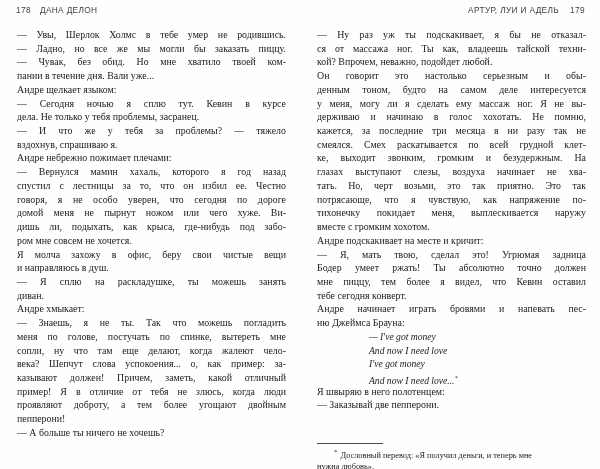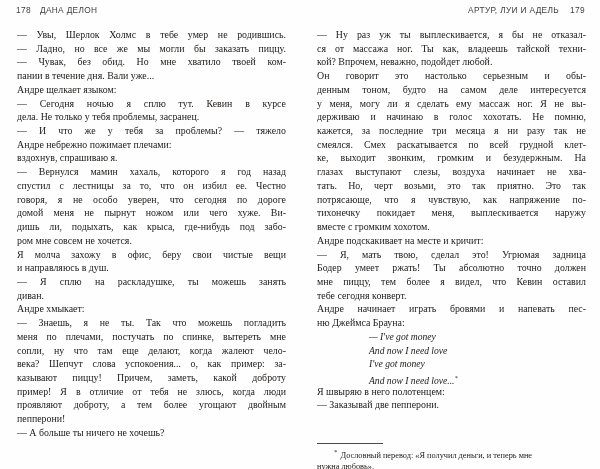--- a/index.html
+++ b/index.html
@@ -126,46 +126,46 @@
 
   <div class="col col-left">
     <span class="ln j">— Увы, Шерлок Холмс в тебе умер не родившись.</span>
     <span class="ln j">— Ладно, но все же мы могли бы заказать пиццу.</span>
     <span class="ln j">— Чувак, без обид. Но мне хватило твоей ком-</span>
     <span class="ln j last">пании в течение дня. Вали уже...</span>
     <span class="ln j last">Андре щелкает языком:</span>
     <span class="ln j">— Сегодня ночью я сплю тут. Кевин в курсе</span>
     <span class="ln j last">дела. Не только у тебя проблемы, засранец.</span>
     <span class="ln j">— И что же у тебя за проблемы? — тяжело</span>
+    <span class="ln j last">вздохнув, спрашиваю я.</span>
     <span class="ln j last">Андре небрежно пожимает плечами:</span>
-    <span class="ln j last">вздохнув, спрашиваю я.</span>
     <span class="ln j">— Вернулся мамин хахаль, которого я год назад</span>
     <span class="ln j">спустил с лестницы за то, что он избил ее. Честно</span>
     <span class="ln j">говоря, я не особо уверен, что сегодня по дороге</span>
     <span class="ln j">домой меня не пырнут ножом или чего хуже. Ви-</span>
     <span class="ln j">дишь ли, подыхать, как крыса, где-нибудь под забо-</span>
     <span class="ln j last">ром мне совсем не хочется.</span>
     <span class="ln j">Я молча захожу в офис, беру свои чистые вещи</span>
     <span class="ln j last">и направляюсь в душ.</span>
     <span class="ln j">— Я сплю на раскладушке, ты можешь занять</span>
     <span class="ln j last">диван.</span>
     <span class="ln j last">Андре хмыкает:</span>
     <span class="ln j">— Знаешь, я не ты. Так что можешь погладить</span>
-    <span class="ln j">меня по плечами, постучать по спинке, вытереть мне</span>
+    <span class="ln j">меня по голове, постучать по спинке, вытереть мне</span>
     <span class="ln j">сопли, ну что там еще делают, когда жалеют чело-</span>
     <span class="ln j">века? Шепчут слова успокоения... о, как пример: за-</span>
-    <span class="ln j">казывают пиццу! Причем, заметь, какой доброту</span>
+    <span class="ln j">казывают должен! Причем, заметь, какой отличный</span>
     <span class="ln j">пример! Я в отличие от тебя не злюсь, когда люди</span>
     <span class="ln j">проявляют доброту, а тем более угощают двойным</span>
     <span class="ln j last">пепперони!</span>
     <span class="ln j last">— А больше ты ничего не хочешь?</span>
   </div>
 
   <div class="col col-right">
-    <span class="ln j">— Ну раз уж ты выплескивается, я бы не отказал-</span>
+    <span class="ln j">— Ну раз уж ты подскакивает, я бы не отказал-</span>
     <span class="ln j">ся от массажа ног. Ты как, владеешь тайской техни-</span>
     <span class="ln j last">кой? Впрочем, неважно, подойдет любой.</span>
     <span class="ln j">Он говорит это настолько серьезным и обы-</span>
     <span class="ln j">денным тоном, будто на самом деле интересуется</span>
     <span class="ln j">у меня, могу ли я сделать ему массаж ног. Я не вы-</span>
     <span class="ln j">держиваю и начинаю в голос хохотать. Не помню,</span>
     <span class="ln j">кажется, за последние три месяца я ни разу так не</span>
     <span class="ln j">смеялся. Смех раскатывается по всей грудной клет-</span>
     <span class="ln j">ке, выходит звонким, громким и безудержным. На</span>
     <span class="ln j">глазах выступают слезы, воздуха начинает не хва-</span>

